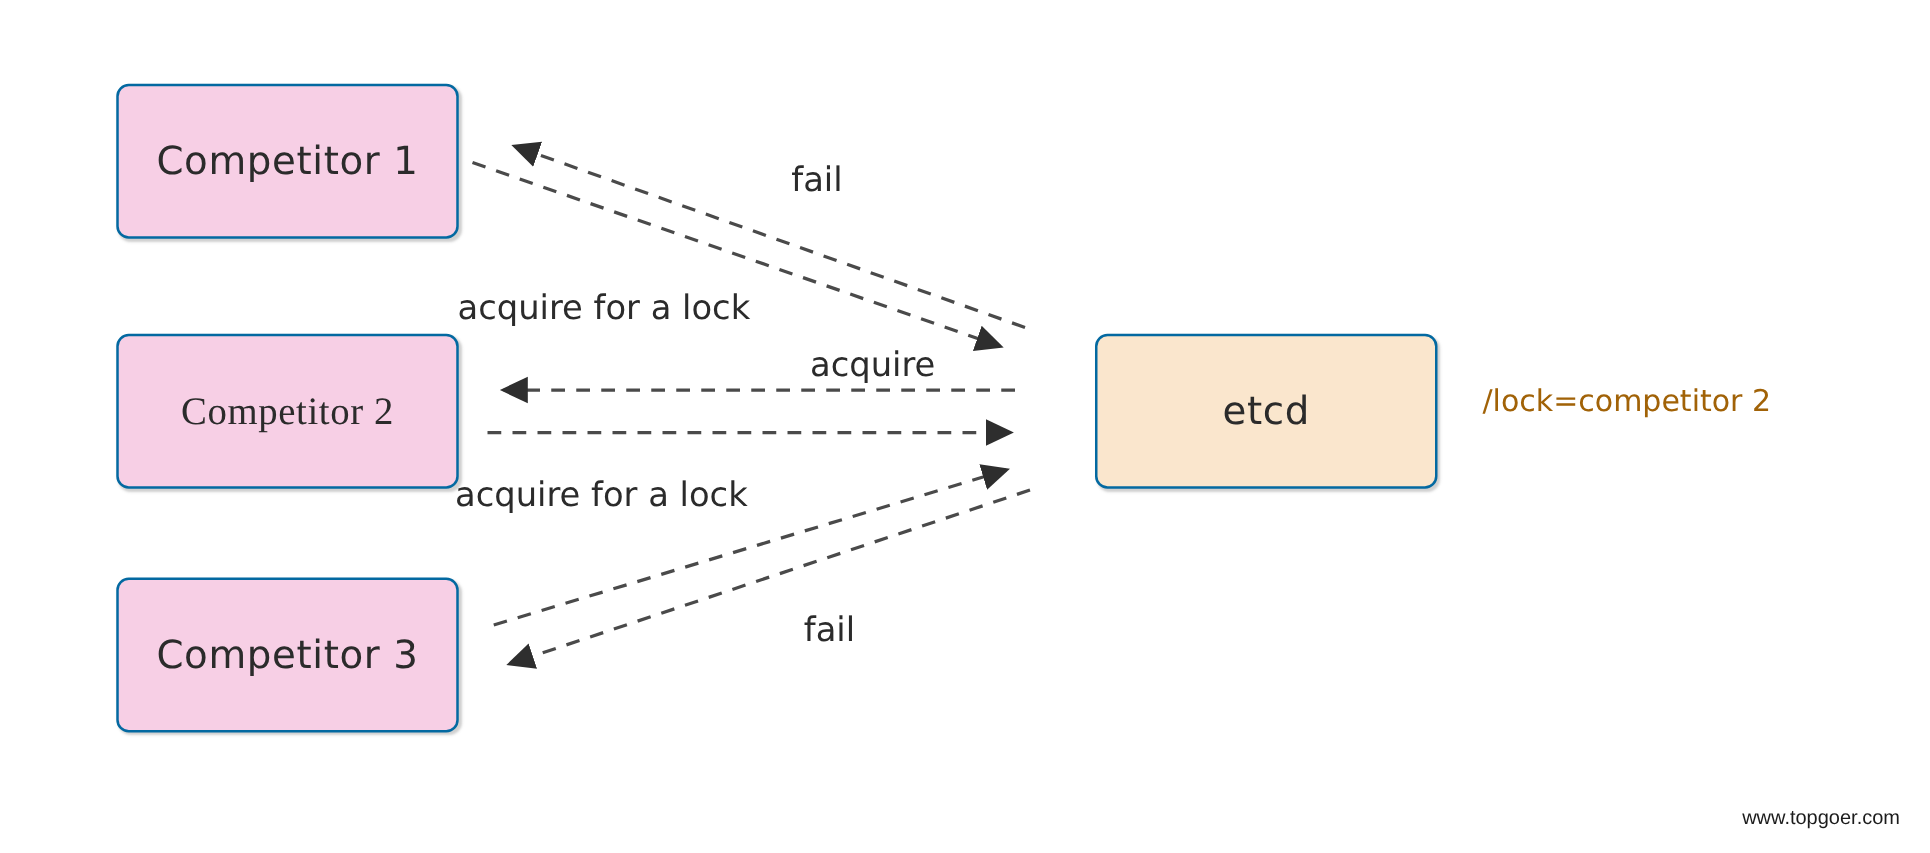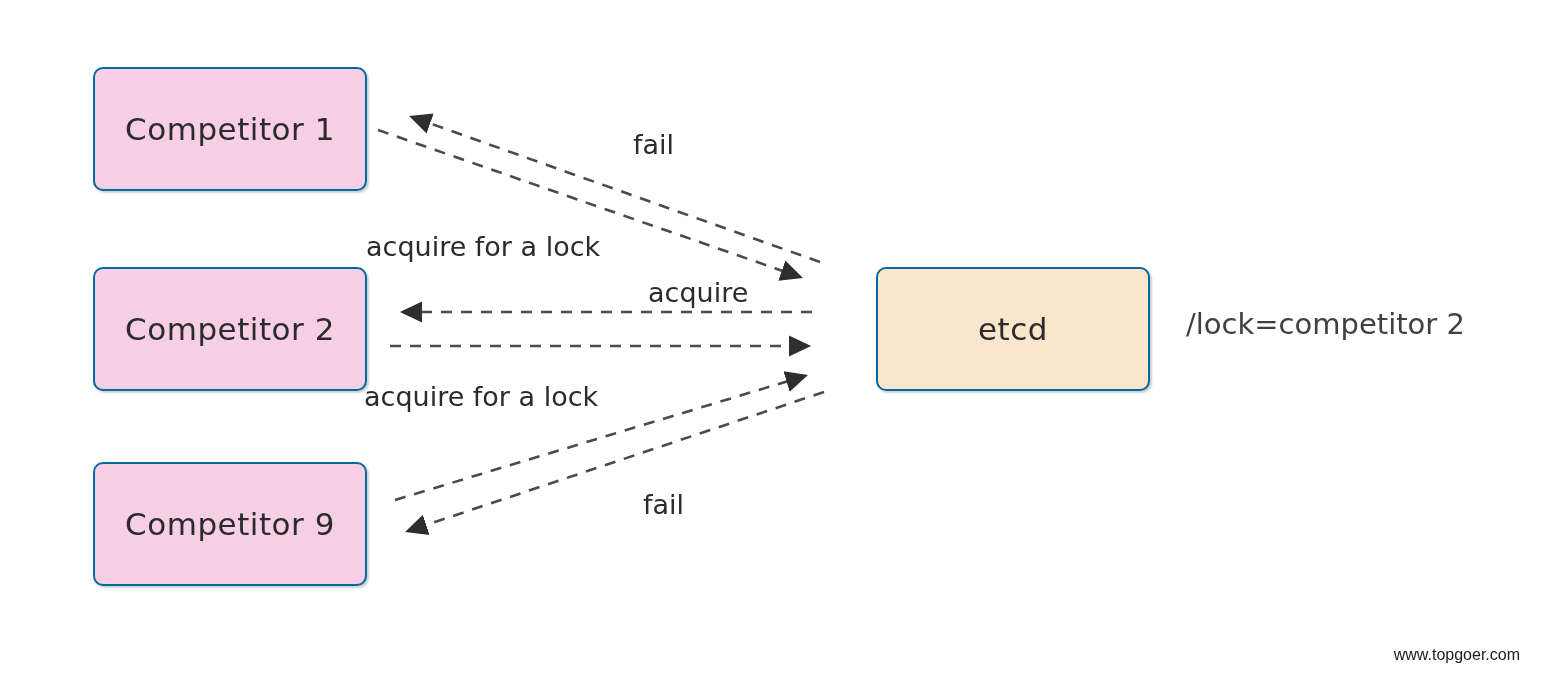--- a/index.html
+++ b/index.html
@@ -32,21 +32,21 @@
     font-family: "DejaVu Sans", sans-serif;
     font-size: 31px;
     color: #2b2b2b;
     letter-spacing: 0.5px;
     user-select: none;
   }
   .node-competitor { background: #f7cfe5; }
   .node-store      { background: #fae6cd; }
 
   #c1 { left: 93px;  top: 67px;  width: 274px; height: 124px; }
-  #c2 { left: 93px;  top: 267px; width: 274px; height: 124px; }
+  #c2 { left: 93px;  top: 267px; width: 274px; height: 124px; font-family: Liberation Serif, serif; }
   #c3 { left: 93px;  top: 462px; width: 274px; height: 124px; }
   #etcd { left: 876px; top: 267px; width: 274px; height: 124px; text-align: right; }
 
   .edge-label {
     position: absolute;
     font-family: "DejaVu Sans", sans-serif;
     font-size: 27px;
     color: #2b2b2b;
     white-space: nowrap;
     user-select: none;
@@ -58,22 +58,22 @@
   #lbl-fail-bottom     { left: 643px; top: 489px; }
 
   .side-note {
     position: absolute;
     font-family: "DejaVu Sans", sans-serif;
     white-space: nowrap;
     user-select: none;
   }
   #note-lock {
     left: 1186px; top: 307px;
-    font-size: 29px;
-    color: #404040;
+    font-size: 24px;
+    color: #a16207;
   }
   #note-cn {
     left: 1046px; top: 463px;
     font-size: 28px;
     color: #f0372b;
     letter-spacing: 1px;
   }
   #watermark {
     position: absolute;
     right: 24px; bottom: 18px;
@@ -128,21 +128,21 @@
 
   <div class="node node-competitor" id="c1">
     <span>Competitor 1</span>
   </div>
 
   <div class="node node-competitor" id="c2">
     <span>Competitor 2</span>
   </div>
 
   <div class="node node-competitor" id="c3">
-    <span>Competitor 9</span>
+    <span>Competitor 3</span>
   </div>
 
   <div class="node node-store" id="etcd">
     <span>etcd</span>
   </div>
 
   <div class="edge-label" id="lbl-fail-top">fail</div>
   <div class="edge-label" id="lbl-acquire-top">acquire for a lock</div>
   <div class="edge-label" id="lbl-success">acquire</div>
   <div class="edge-label" id="lbl-acquire-bottom">acquire for a lock</div>

